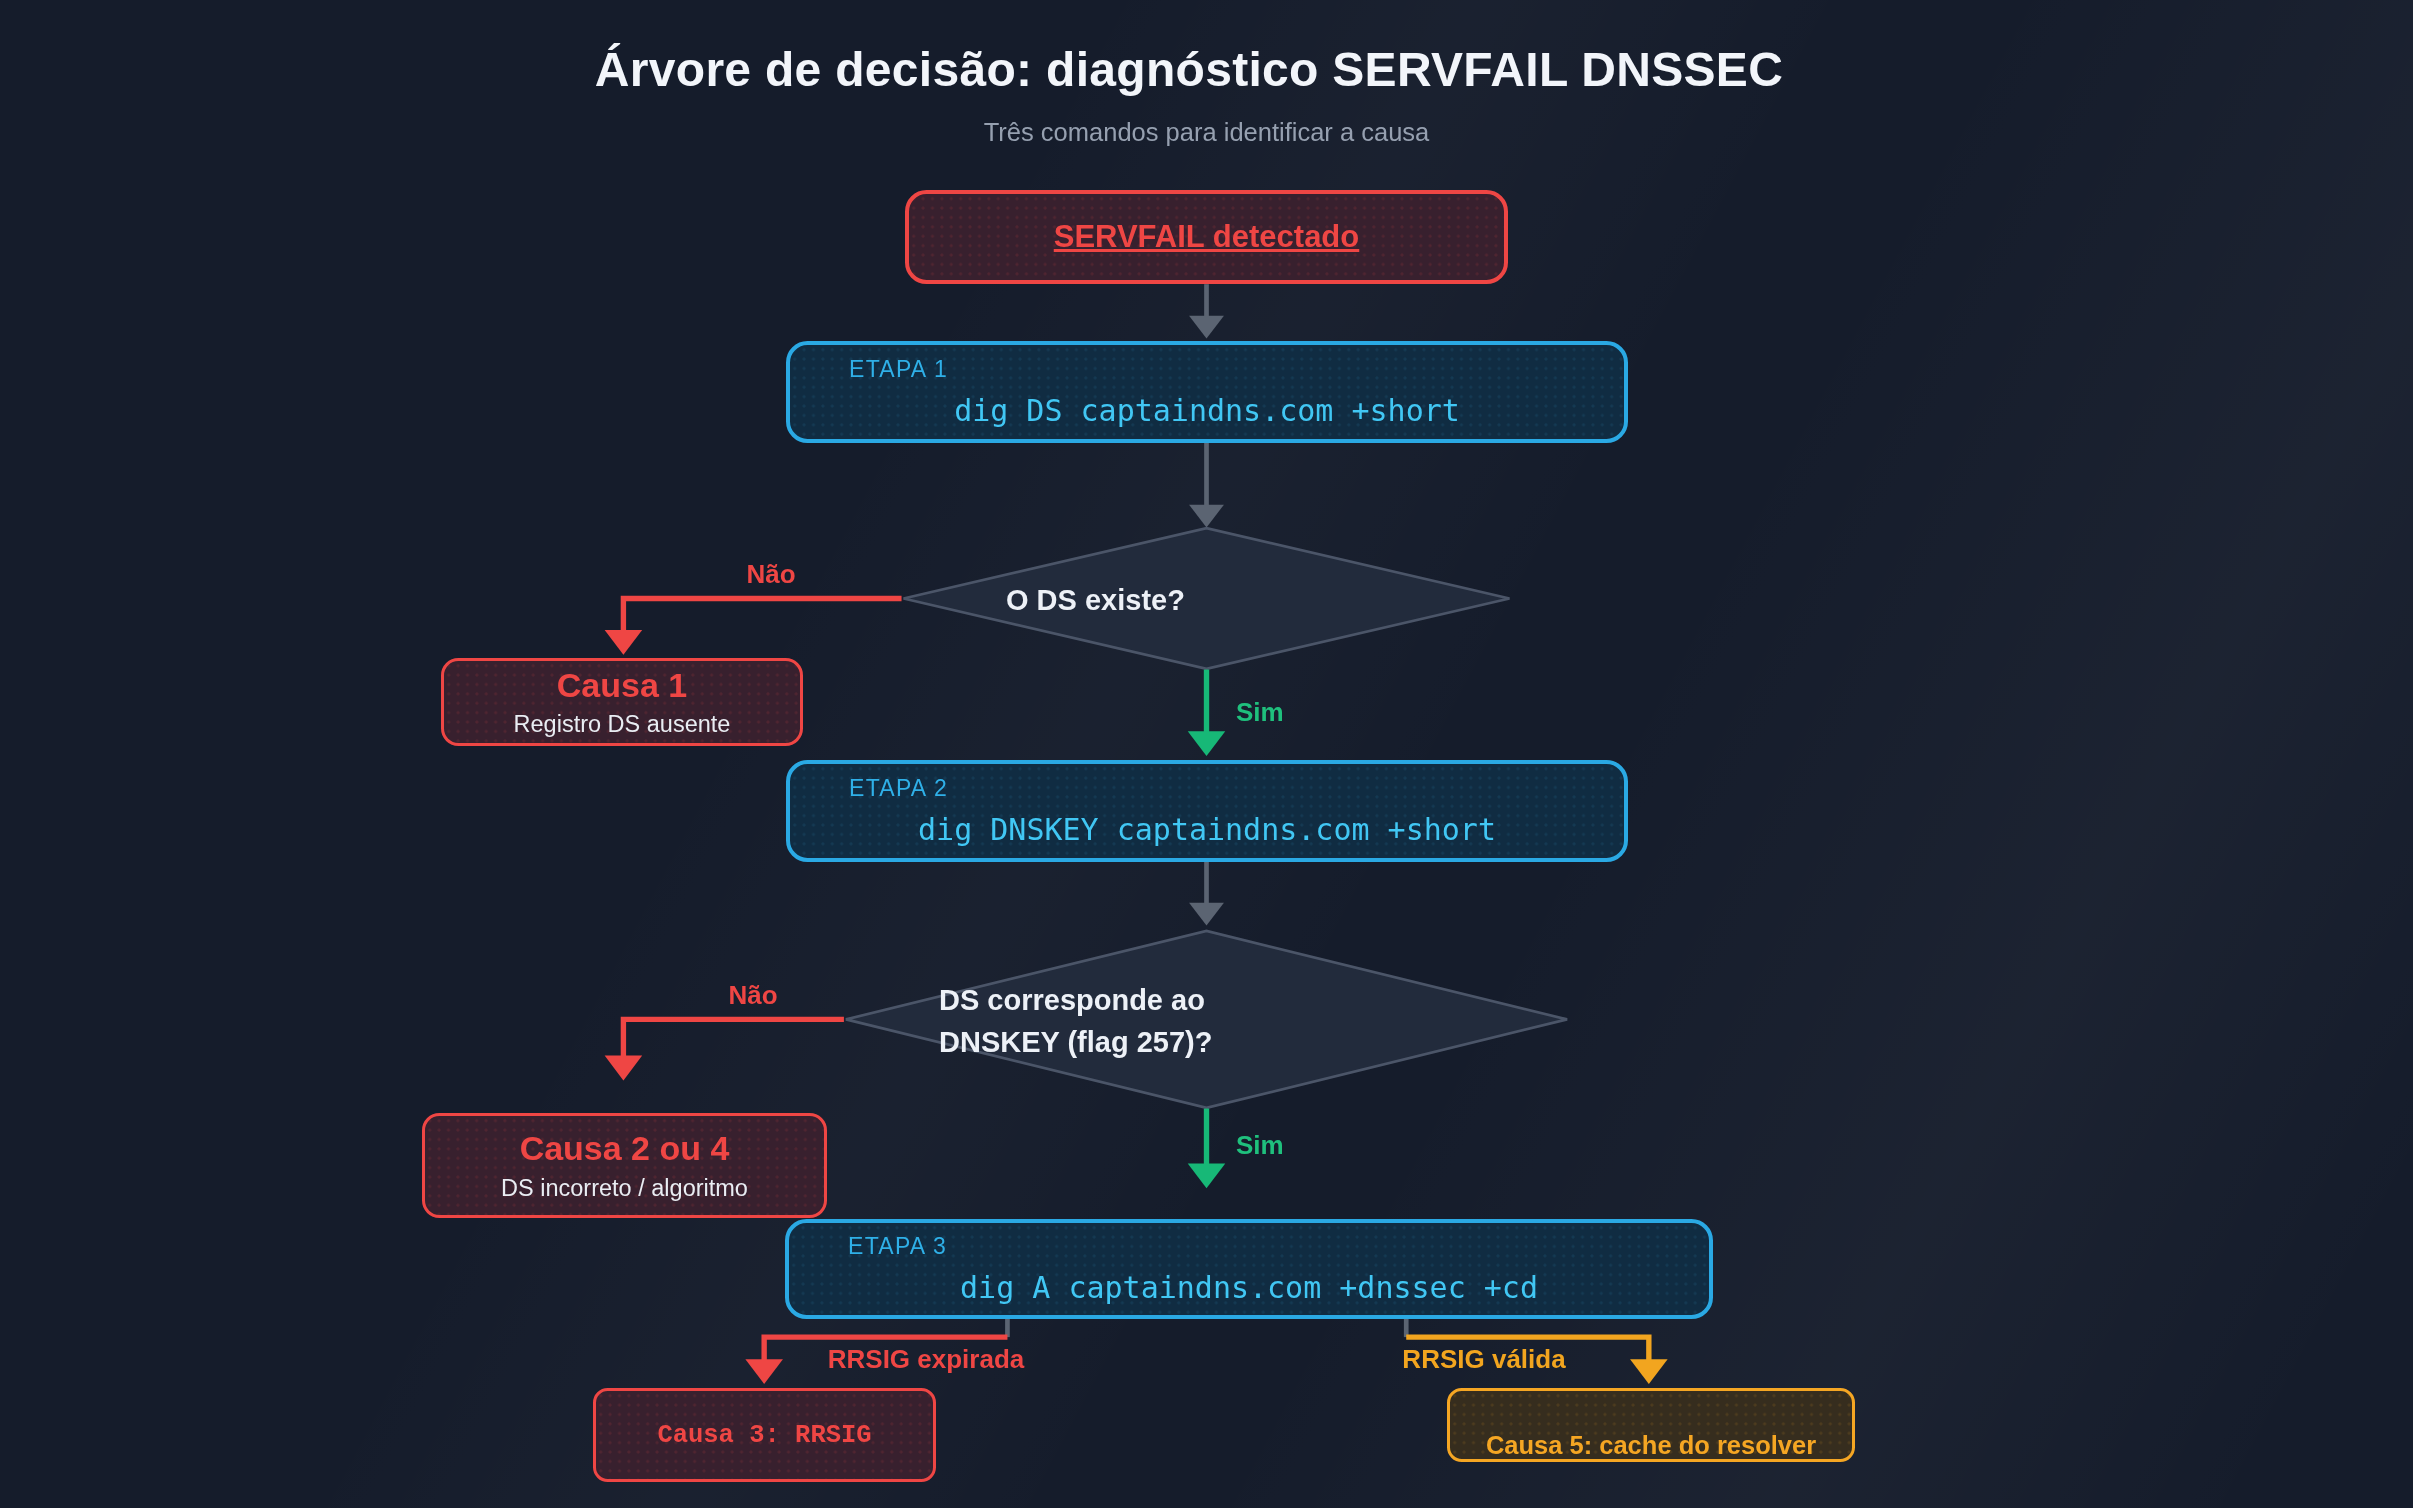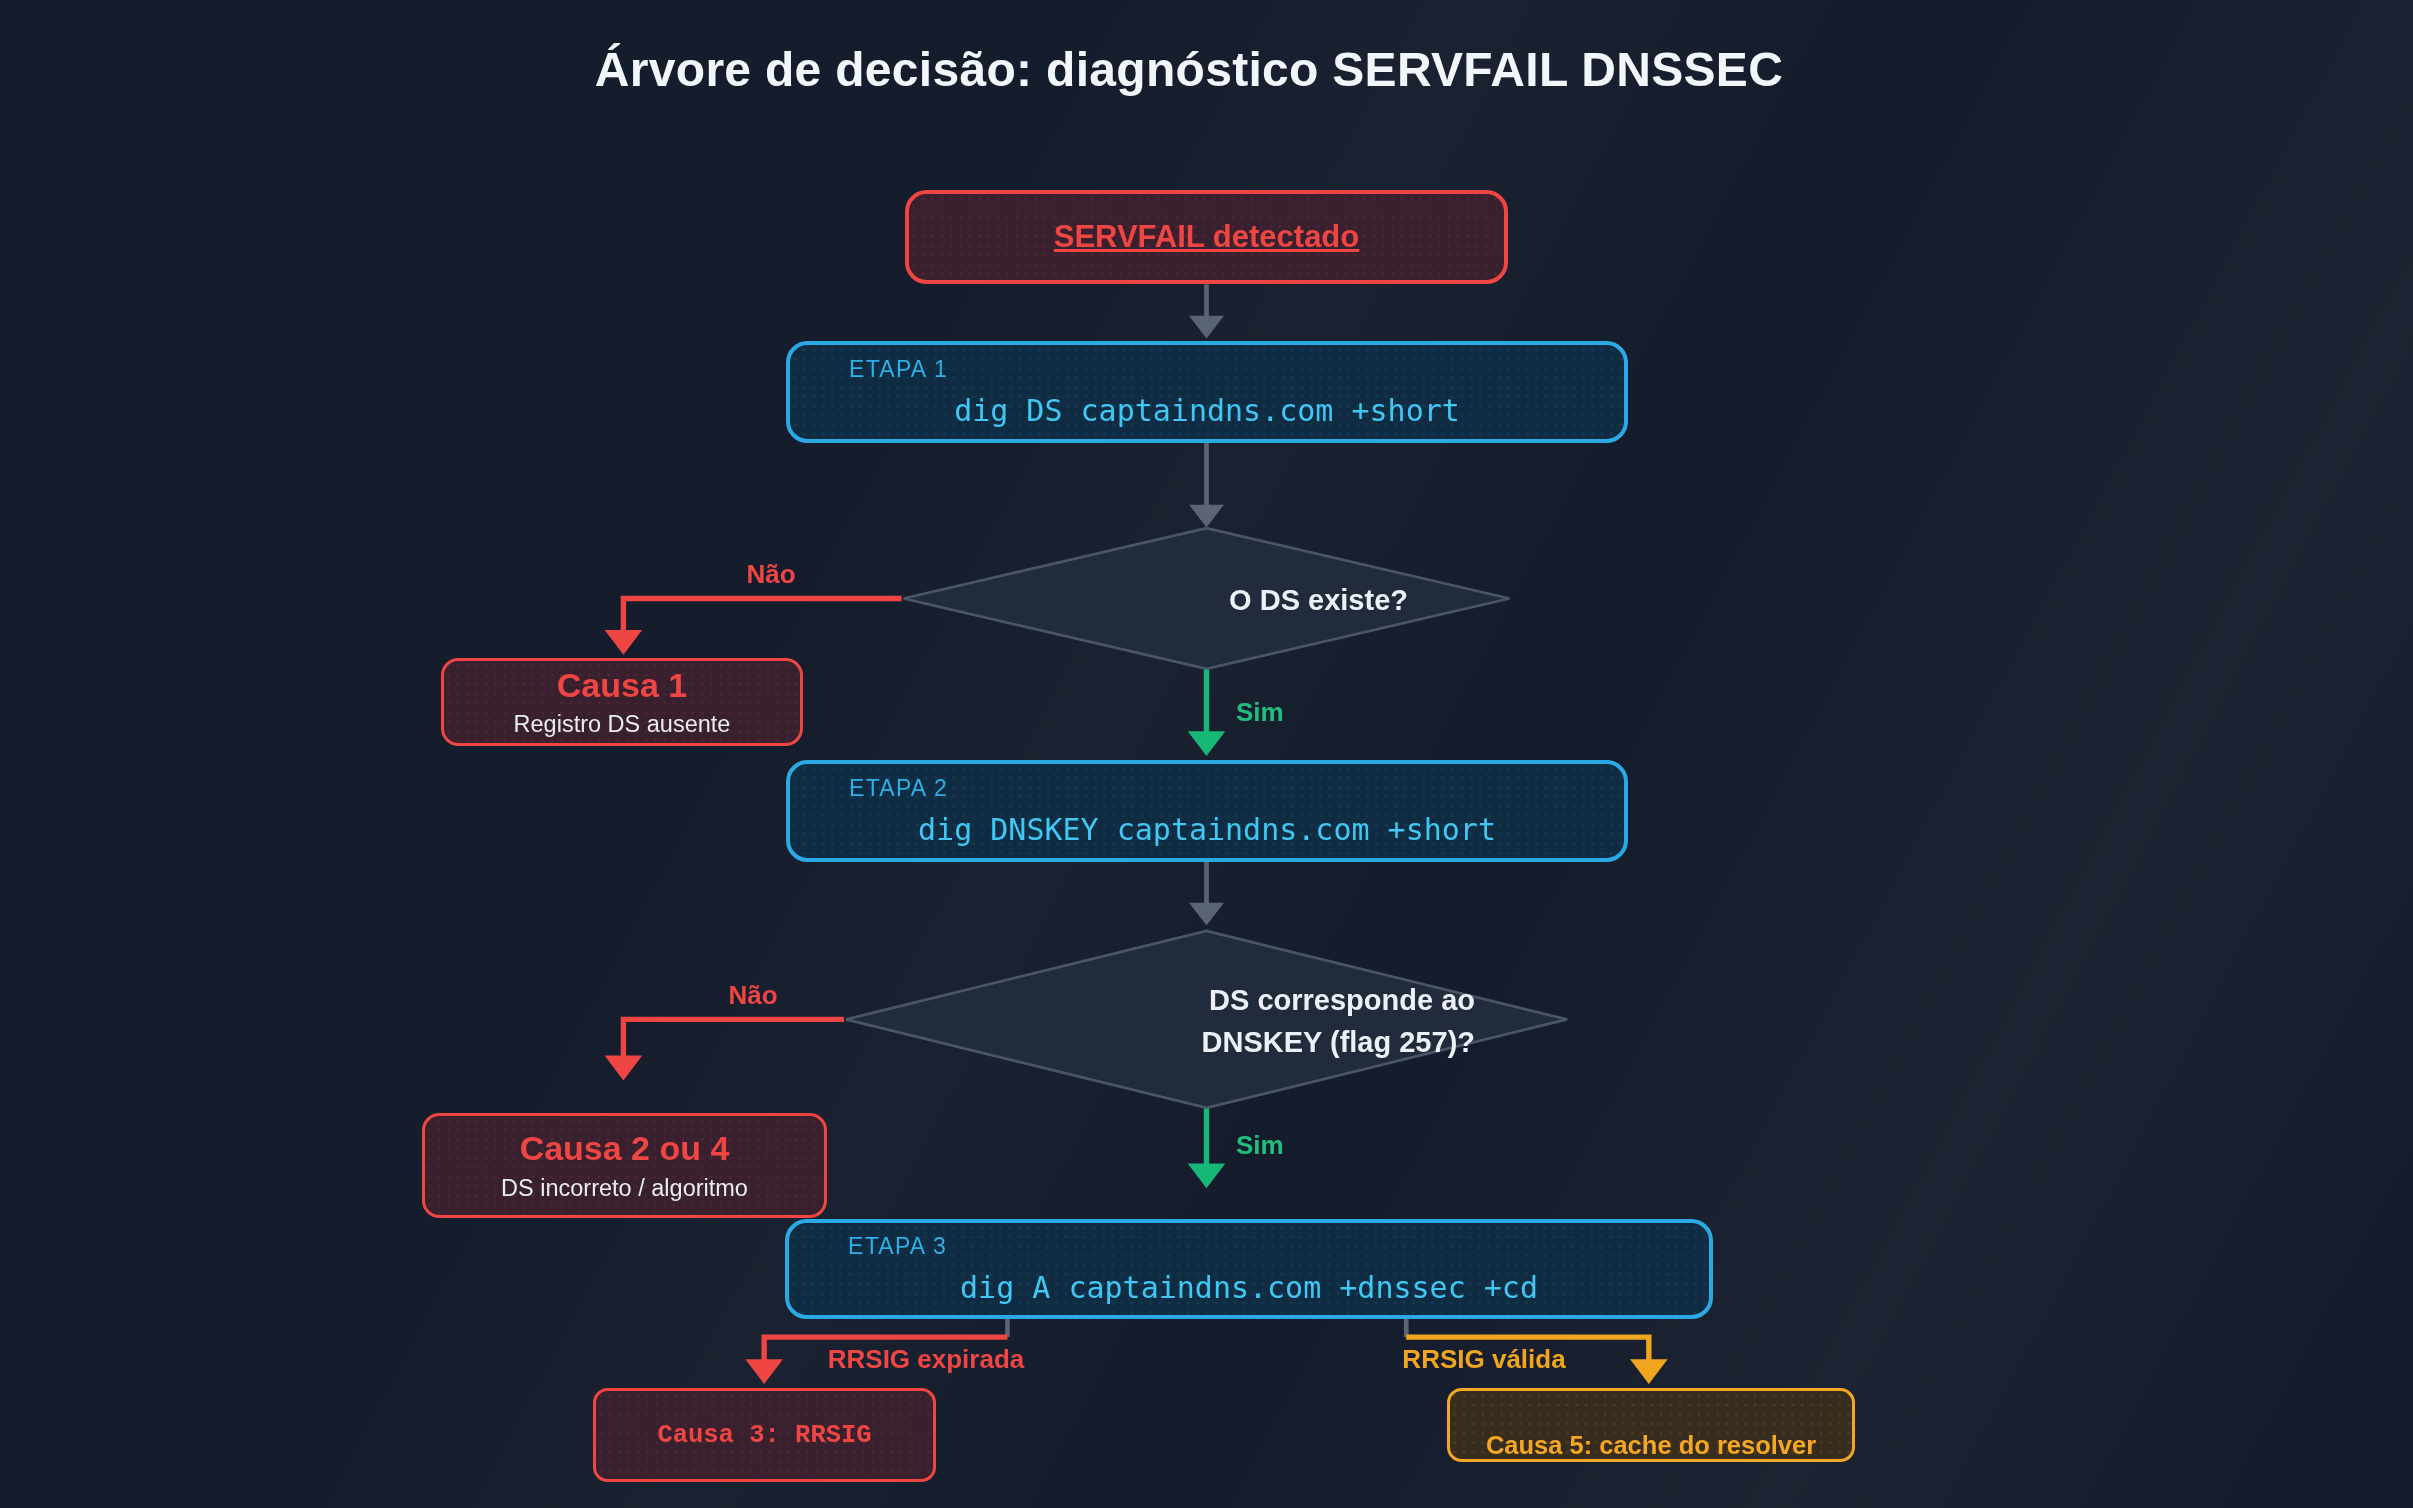--- a/index.html
+++ b/index.html
@@ -49,21 +49,21 @@
   .step-command{
     width:100%;text-align:center;
     color:#41c7f4;font-size:30px;
     font-family:"DejaVu Sans Mono",monospace;
   }
   .node-step1{left:786px;top:341px;width:842px;height:102px;}
   .node-step2{left:786px;top:760px;width:842px;height:102px;}
   .node-step3{left:785px;top:1193px;width:928px;height:100px;margin-top:26px;}
 
   .decision-text{
-    position:absolute;text-align:right;color:#edf1f7;
+    position:absolute;text-align:left;color:#edf1f7;
     font-size:29px;font-weight:bold;line-height:42px;
   }
   .decision1-text{left:1006px;top:579px;width:402px;}
   .decision2-text{left:939px;top:979px;width:536px;}
 
   .node-cause{
     flex-direction:column;gap:6.7px;
     border:3.4px solid #ef4644;border-radius:17.4px;
     background-color:#38202e;
     background-image:radial-gradient(rgba(239,70,68,.13) 1.3px, transparent 1.7px);
@@ -134,20 +134,21 @@
     <line x1="1503" y1="1929" x2="1503" y2="1995" stroke="#5b6472" stroke-width="7"></line>
     <path d="M1503,1995 L1140,1995 L1140,2031" fill="none" stroke="#ef4644" stroke-width="8" stroke-linejoin="miter"></path>
     <polygon points="1112,2028 1168,2028 1140,2065" fill="#ef4644"></polygon>
 
     <line x1="2098" y1="1929" x2="2098" y2="1995" stroke="#5b6472" stroke-width="7"></line>
     <path d="M2098,1995 L2460,1995 L2460,2031" fill="none" stroke="#f2a51f" stroke-width="8" stroke-linejoin="miter"></path>
     <polygon points="2432,2028 2488,2028 2460,2065" fill="#f2a51f"></polygon>
   </svg>
 
   <div class="page-title">Árvore de decisão: diagnóstico SERVFAIL DNSSEC</div>
+  <div class="page-subtitle">Três comandos para identificar a causa</div>
 
   <div class="node node-red node-start">
     <span class="start-label">SERVFAIL detectado</span>
   </div>
 
   <div class="node node-step node-step1">
     <span class="step-badge">ETAPA 1</span>
     <span class="step-command">dig DS captaindns.com +short</span>
   </div>
 

